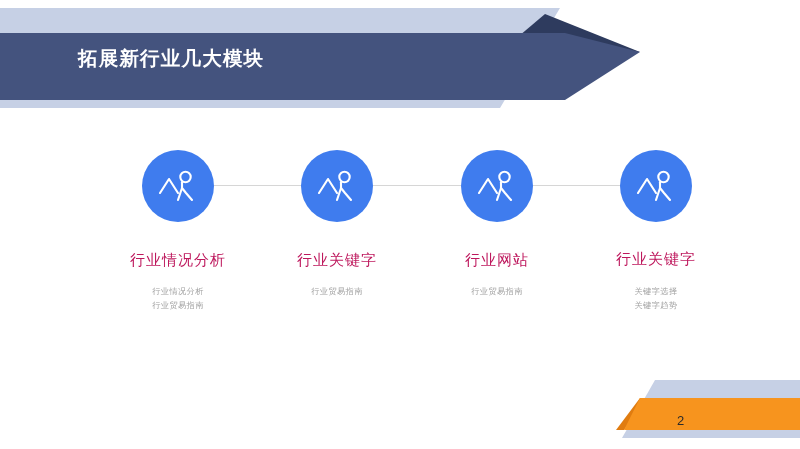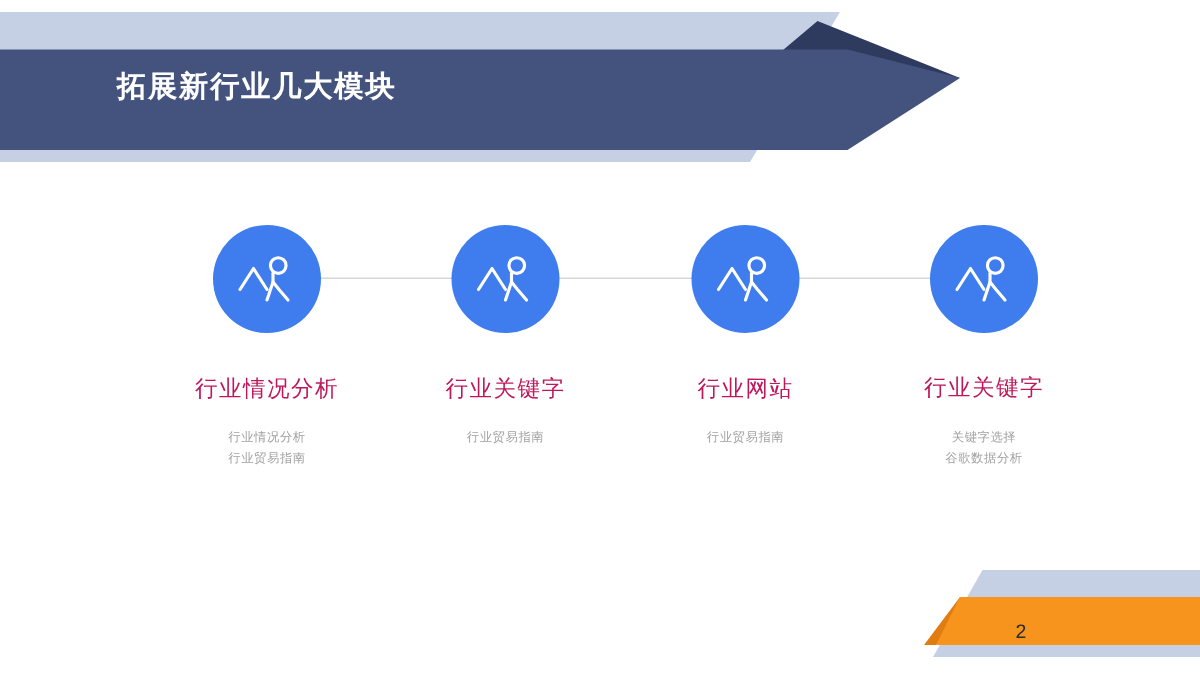--- a/index.html
+++ b/index.html
@@ -156,21 +156,21 @@
             <polyline points="2,24 11,10 20,24"></polyline>
             <circle cx="27.5" cy="8" r="5.2"></circle>
             <polyline points="20,31 24,19 28,24 34,31"></polyline>
             <line x1="24" y1="19" x2="24" y2="13.2"></line>
           </g>
         </svg>
       </div>
       <div class="step-title">行业关键字</div>
       <div class="step-subs">
         <div class="step-sub">关键字选择</div>
-        <div class="step-sub">谷歌数据分析</div>
+        <div class="step-sub">关键字趋势</div>
       </div>
     </div>
   </div>
 
   <div class="footer-wrap">
     <svg class="footer-svg" width="200" height="81" viewBox="0 0 200 81">
 
       <polygon points="55,12 200,12 200,70 22,70" fill="#c6d0e5"></polygon>
 
       <polygon points="16,62 40,30 48,30 24,62" fill="#e07c10"></polygon>

